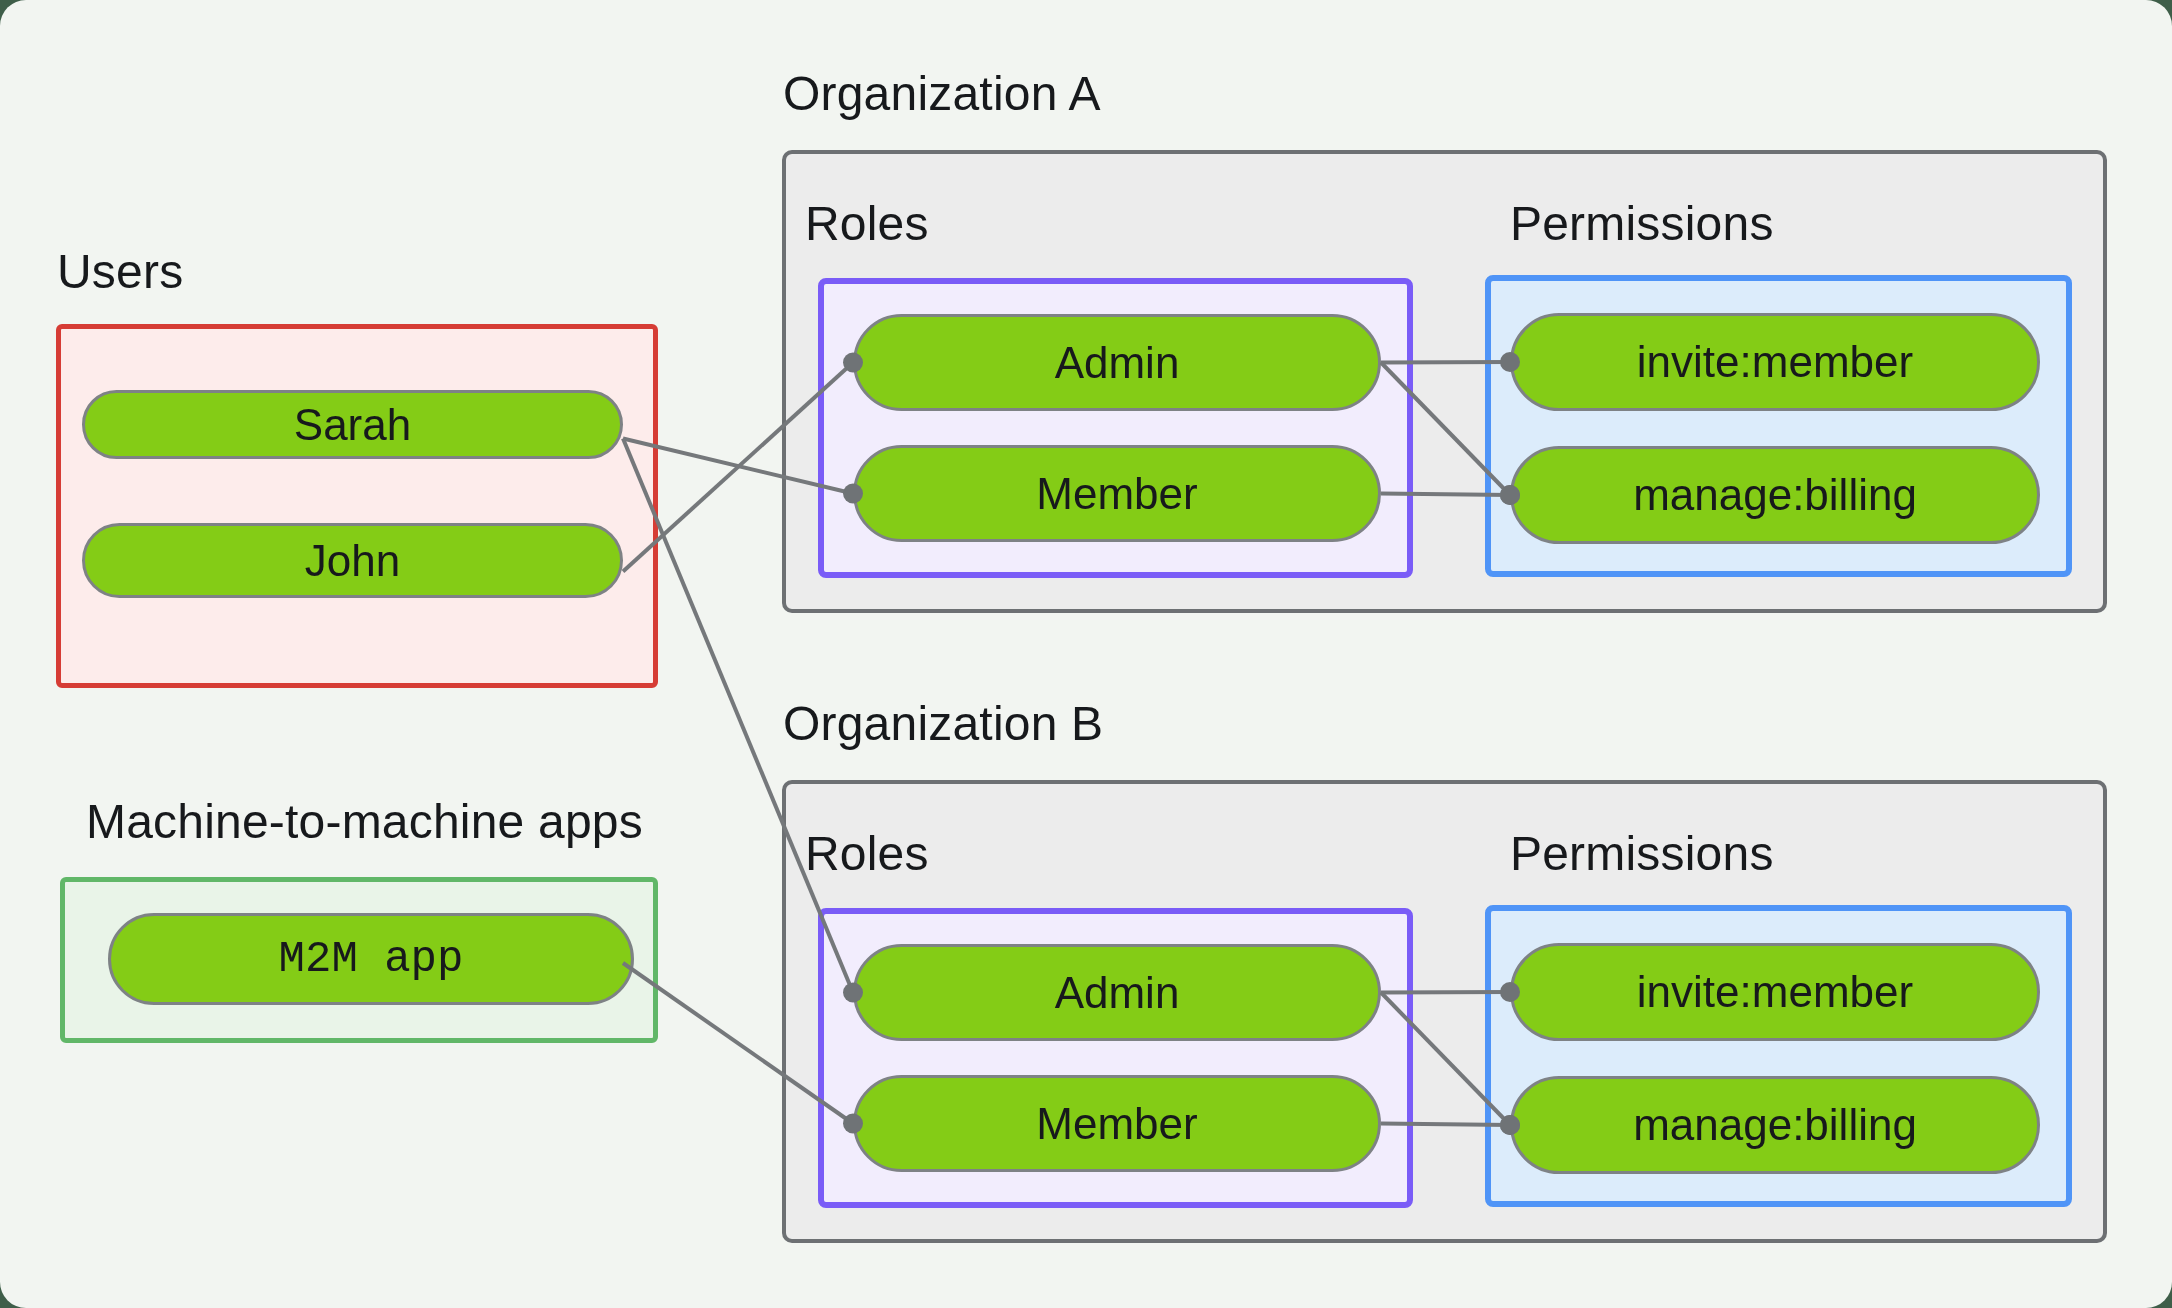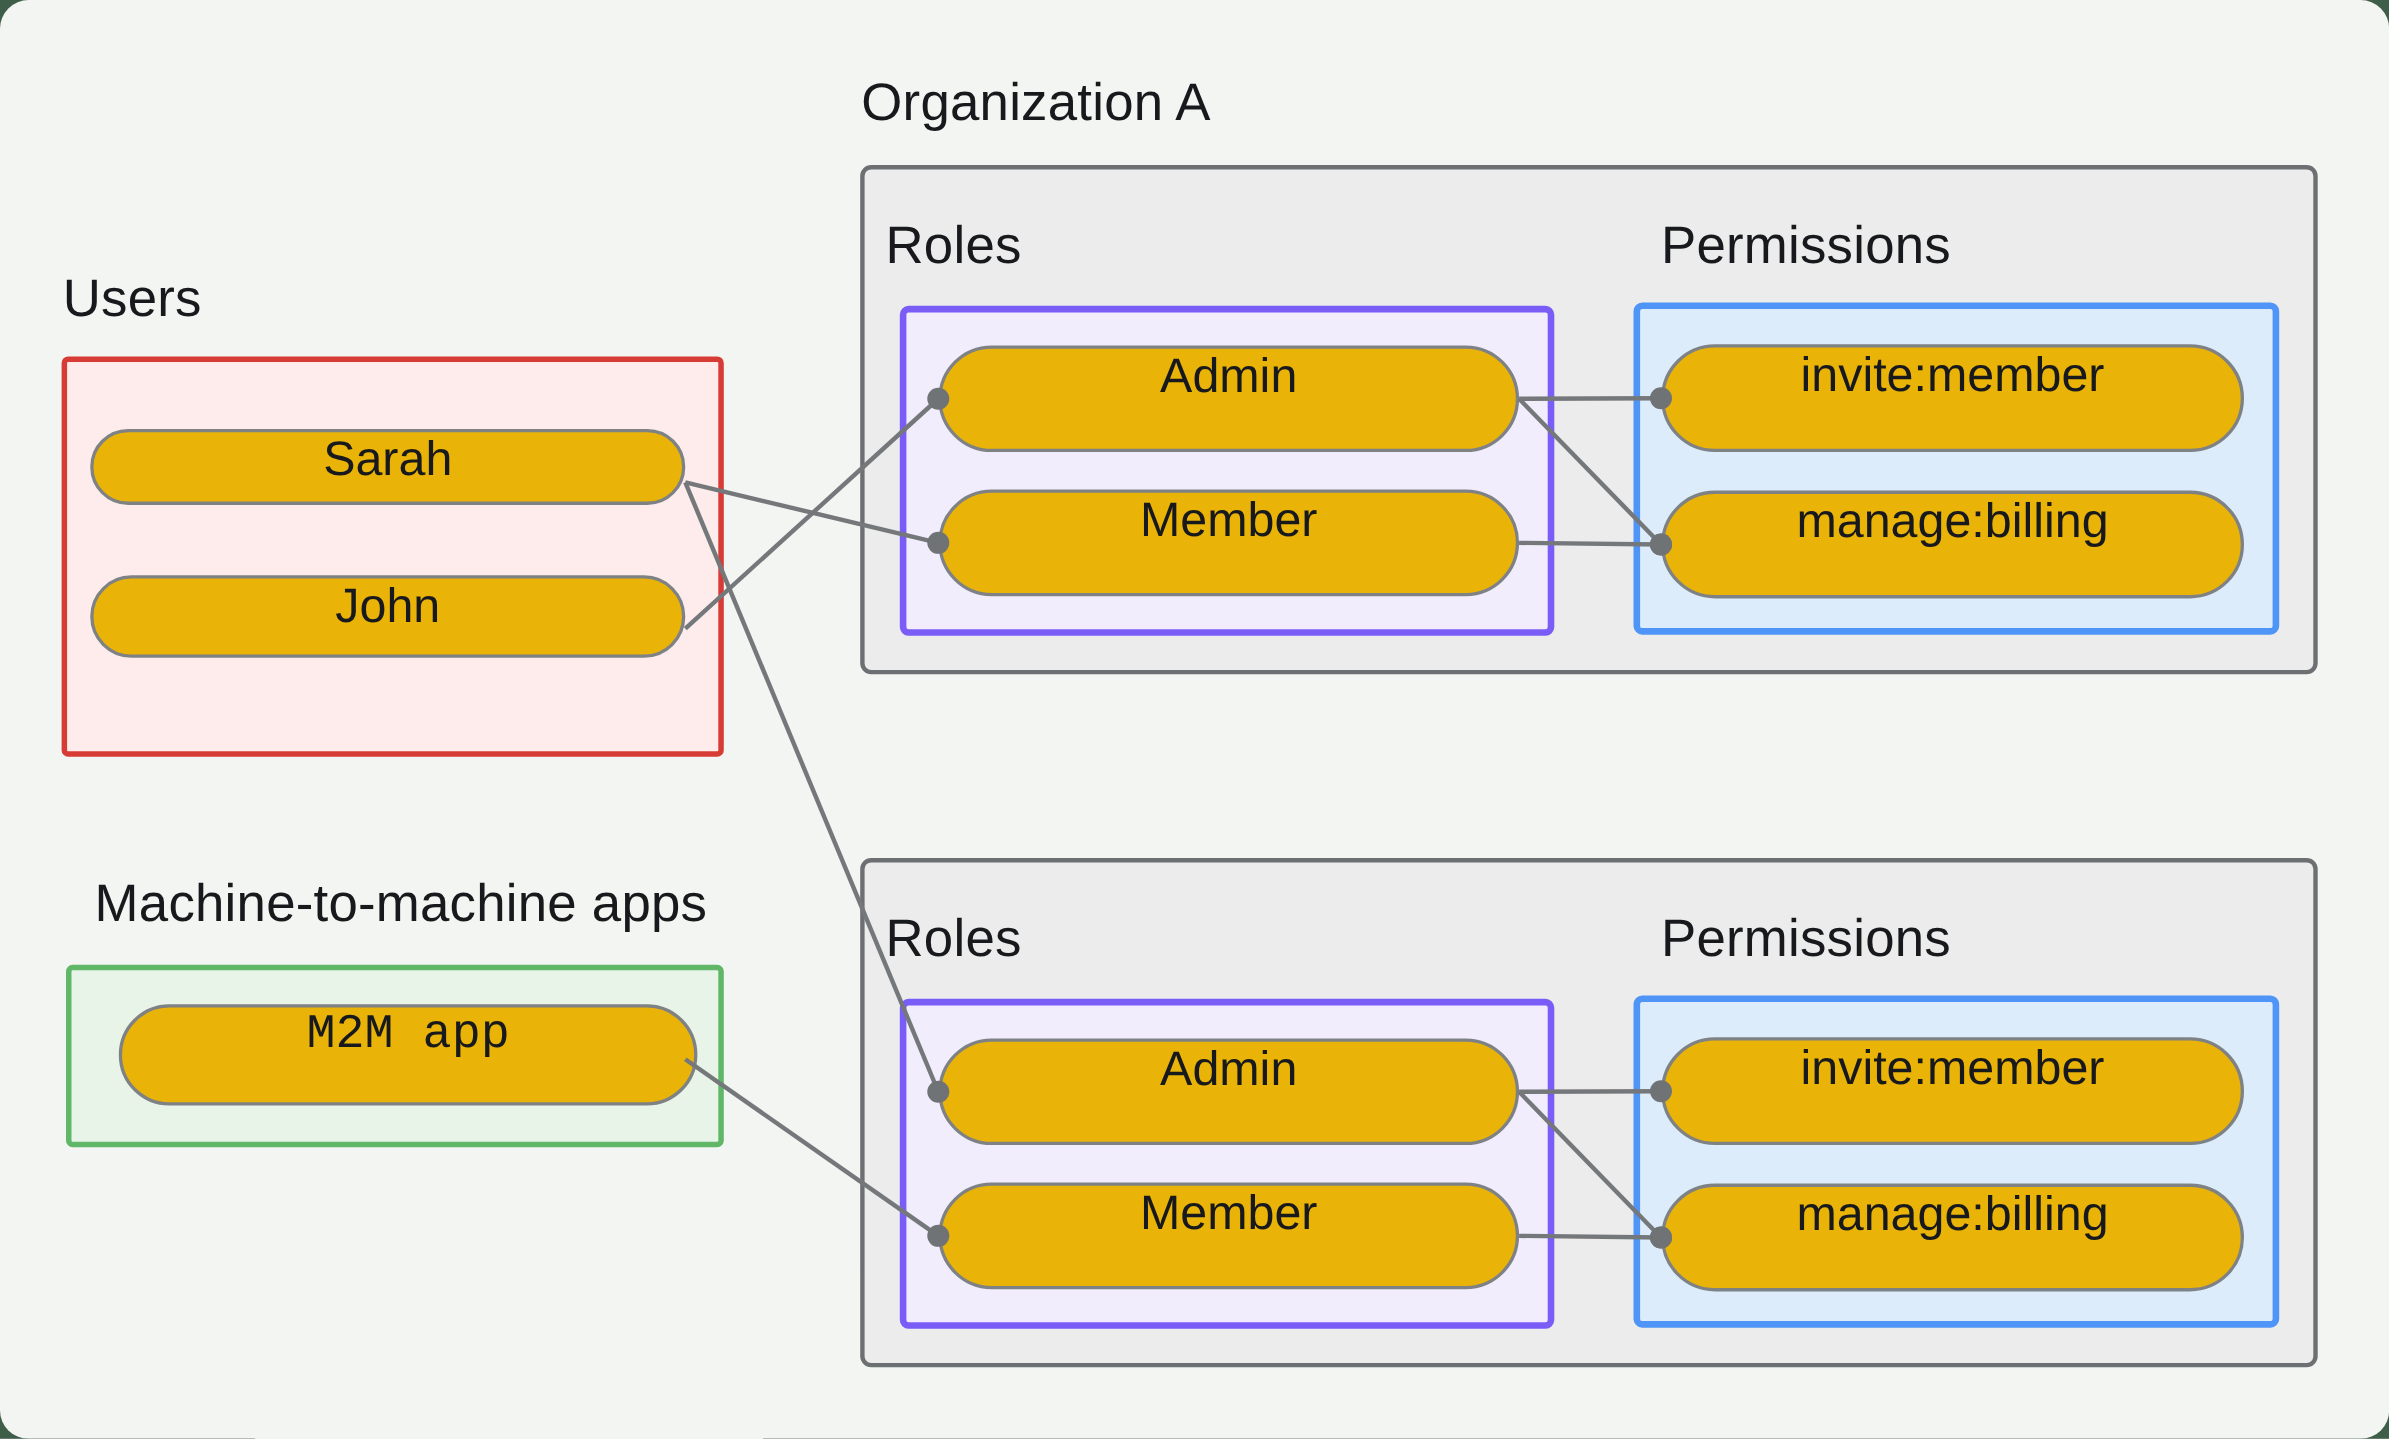--- a/index.html
+++ b/index.html
@@ -50,24 +50,24 @@
   .roles-b{ top:908px; }
   .perms-box{
     background: var(--perms-fill); border:6px solid var(--perms-border);
     border-radius:8px;
     left:1485px; width:587px; height:302px;
   }
   .perms-a{ top:275px; }
   .perms-b{ top:905px; }
   .pill{
     position:absolute; box-sizing:border-box;
-    background:#eab308;
+    background:#84cc16;
     border:3px solid var(--pill-border,#7e8285);
     border-radius:60px;
-    display:flex; justify-content:center;
+    display:flex; align-items:center; justify-content:center;
     font-size:44px; font-weight:400;
     color: var(--text,#17191c);
     white-space: nowrap;
   }
   svg.wires{
     position:absolute; left:0; top:0;
     pointer-events:none;
   }
   svg.wires line{ stroke: var(--wire,#75787b); stroke-width:4; }
   svg.wires circle{ fill: var(--dot,#6f7376); }
@@ -104,20 +104,21 @@
   <div class="pill" id="node-orgA-member" style="left:853px; top:445px; width:528px; height:97px;">
     <span>Member</span>
   </div>
   <div class="pill" id="node-orgA-invite" style="left:1510px; top:313px; width:530px; height:98px;">
     <span>invite:member</span>
   </div>
   <div class="pill" id="node-orgA-manage" style="left:1510px; top:446px; width:530px; height:98px;">
     <span>manage:billing</span>
   </div>
 
+  <div class="label" style="left:783px; top:696px;">Organization B</div>
   <div class="group-box org-box org-b"></div>
   <div class="label" style="left:805px; top:826px;">Roles</div>
   <div class="label" style="left:1510px; top:826px;">Permissions</div>
   <div class="group-box roles-box roles-b"></div>
   <div class="group-box perms-box perms-b"></div>
   <div class="pill" id="node-orgB-admin" style="left:853px; top:944px; width:528px; height:97px;">
     <span>Admin</span>
   </div>
   <div class="pill" id="node-orgB-member" style="left:853px; top:1075px; width:528px; height:97px;">
     <span>Member</span>

